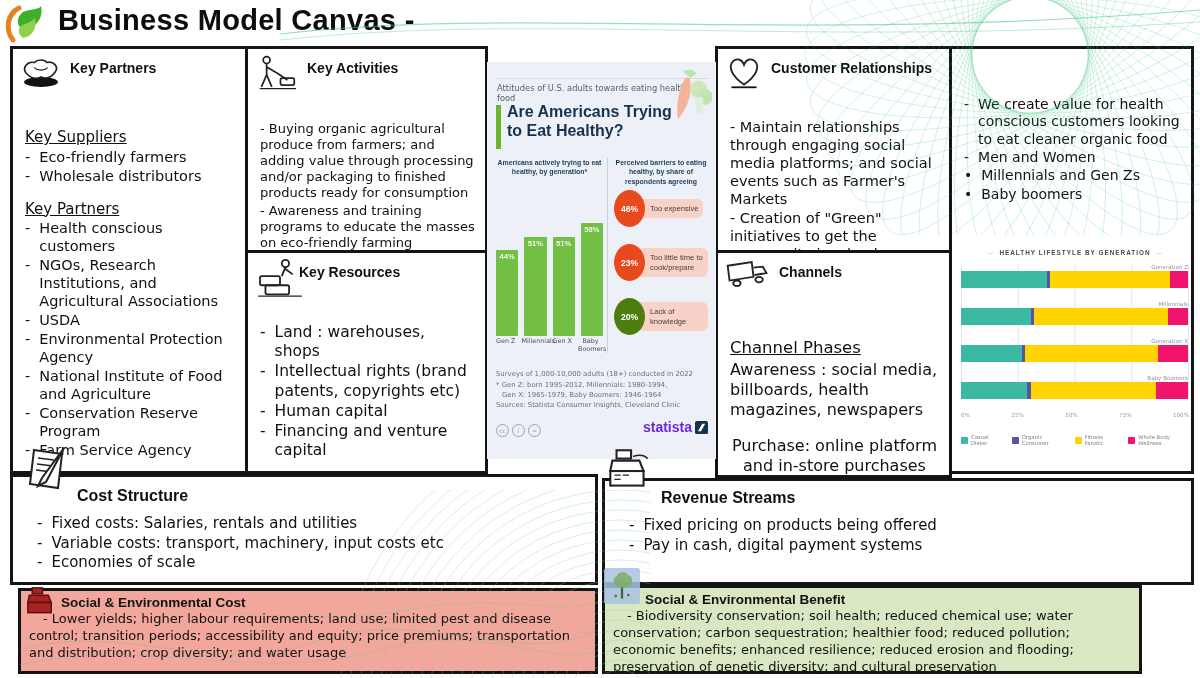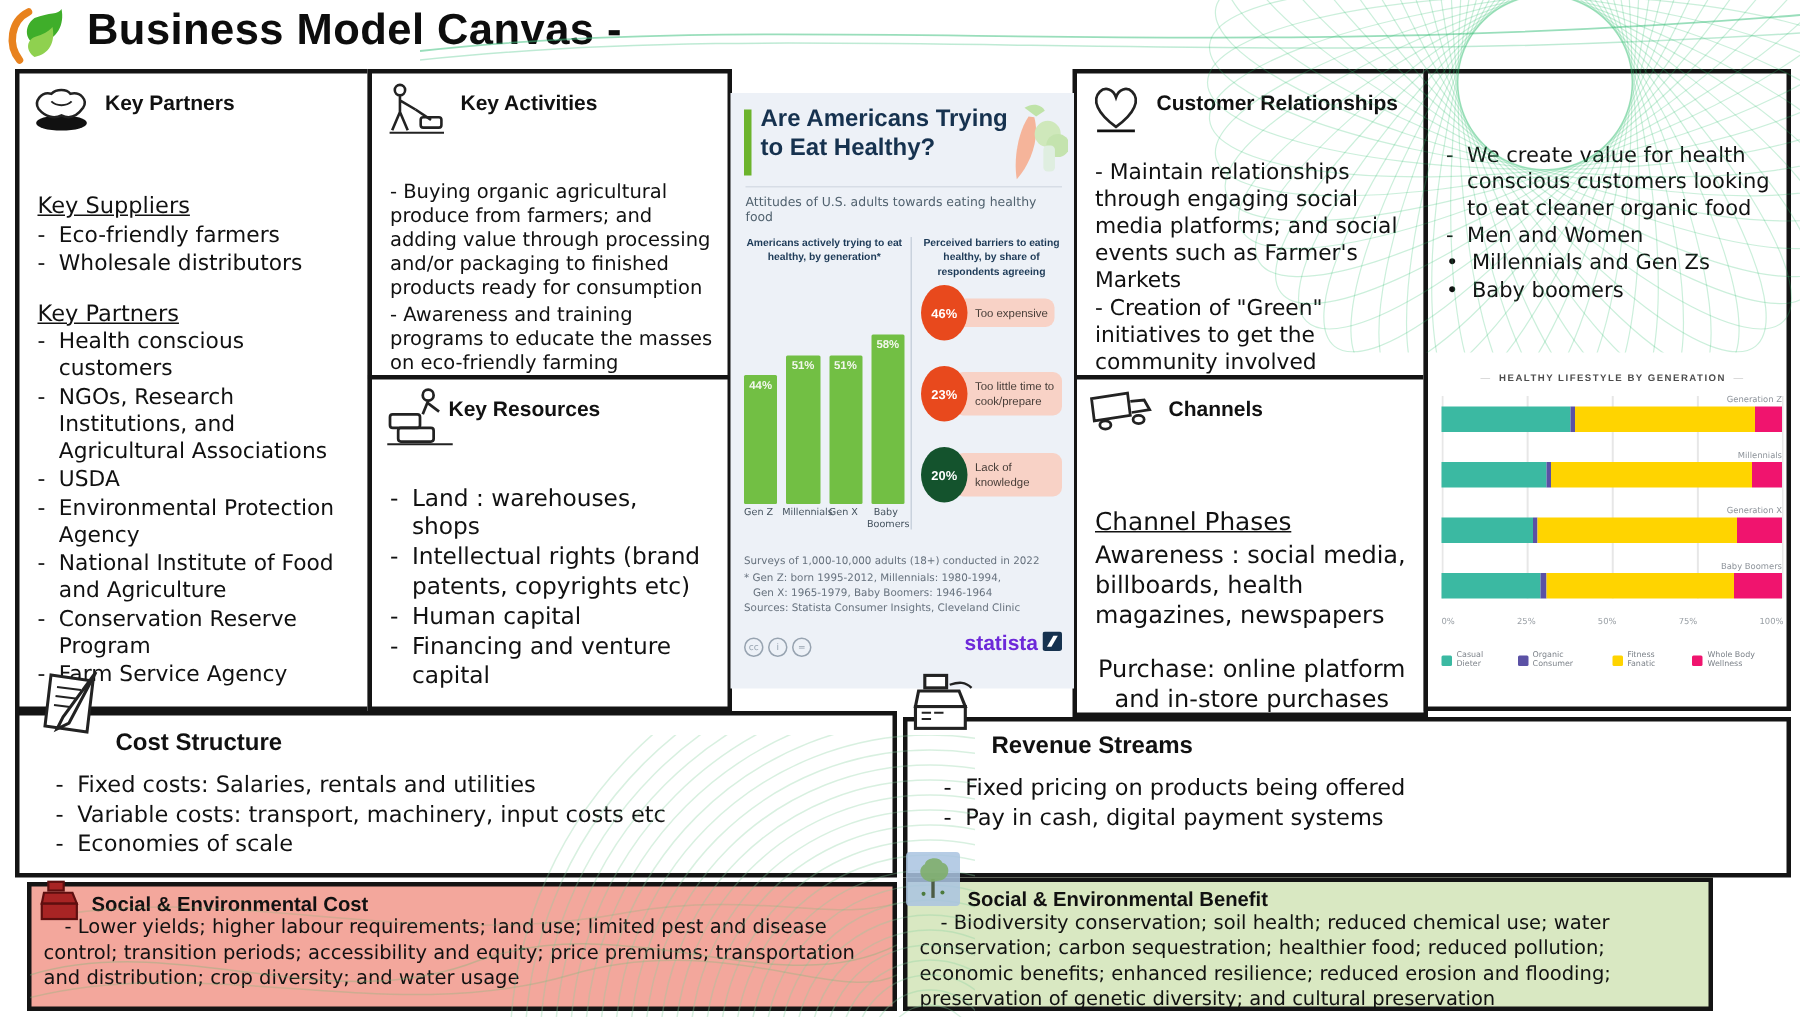--- a/index.html
+++ b/index.html
@@ -17,21 +17,21 @@
   .icn{flex:0 0 auto;}
   .bc{padding:2px 10px 0 12px;line-height:1.24;}
   .li{display:flex;gap:9px;margin:1px 0;}
   .li .mk{flex:0 0 auto;}
   .uh{text-decoration:underline;margin:14px 0 2px 0;}
   
   .t-kp .bc{font-size:14.5px;}
   .t-kp .uh{font-size:15px;}
   .t-ka .bc{font-size:13px;margin-top:26px;}
   .t-kr .bc{font-size:15.5px;margin-top:22px;}
-  .t-cr .bc{font-size:14.5px;margin-top:14px;}
+  .t-cr .bc{font-size:14.5px;margin-top:26px;}
   .t-ch .bc{font-size:16px;margin-top:30px;}
   .t-ch .uh{font-size:16.5px;}
   .t-ch .li+.li{margin-top:16px;text-align:center;}
   .t-cs .bc{font-size:14px;margin-top:44px;}
   .t-cost .bc,.t-rev .bc{font-size:15px;margin-top:14px;padding-left:24px;}
   .hdr-flat{position:absolute;font-family:"Liberation Sans",sans-serif;font-weight:bold;font-size:16px;}
   
   #box-red{background:#f3a79c;}
   #box-green{background:#d9e8c2;}
   .sus-t{font-family:"Liberation Sans",sans-serif;font-weight:bold;font-size:13.5px;padding:4px 0 0 40px;}
@@ -328,28 +328,28 @@
   </div>
 
   <div id="info">
     <svg id="info-veg" width="58" height="62" viewBox="0 0 60 64">
       <path d="M30 6 C36 2,42 4,44 8 L38 12 Z" fill="#bfe3a8"></path>
       <path d="M34 12 C40 26,36 44,28 56 C24 44,24 24,30 12 Z" fill="#f5b49a" transform="rotate(8 32 32)"></path>
       <circle cx="46" cy="24" r="9" fill="#cfe8bb"></circle>
       <circle cx="53" cy="32" r="8" fill="#c4e3ae"></circle>
       <rect x="43" y="32" width="8" height="18" rx="3" fill="#dfeee0"></rect>
     </svg>
+    <div id="info-sub">Attitudes of U.S. adults towards eating healthy food</div>
     <div id="info-titlewrap">
       <div id="info-gbar"></div>
       <div>
         <div class="info-title">Are Americans Trying</div>
         <div class="info-title">to Eat Healthy?</div>
       </div>
     </div>
-    <div id="info-sub">Attitudes of U.S. adults towards eating healthy food</div>
     <div id="info-cols">
       <div id="info-left">
         <div class="col-h">Americans actively trying to eat healthy, by generation*</div>
         <div id="gen-bars">
             <div class="gcol" style="height: 86px; background: rgb(114, 191, 68);">
               <div class="gval">44%</div>
             </div>
             <div class="gcol" style="height: 99px; background: rgb(114, 191, 68);">
               <div class="gval">51%</div>
             </div>
@@ -372,21 +372,21 @@
         <div id="barrier-rows">
             <div class="brow">
               <div class="bcirc" style="background: rgb(232, 73, 29);">46%</div>
               <div class="bpill" style="background: rgb(248, 210, 198);">Too expensive</div>
             </div>
             <div class="brow">
               <div class="bcirc" style="background: rgb(232, 73, 29);">23%</div>
               <div class="bpill" style="background: rgb(248, 210, 198);">Too little time to cook/prepare</div>
             </div>
             <div class="brow">
-              <div class="bcirc" style="background: #14532d;">20%</div>
+              <div class="bcirc" style="background: #4d7c0f;">20%</div>
               <div class="bpill" style="background: rgb(248, 210, 198);">Lack of knowledge</div>
             </div>
           </div>
       </div>
     </div>
     <div id="info-notes">
       <div class="in1">Surveys of 1,000-10,000 adults (18+) conducted in 2022</div>
       <div class="in2">* Gen Z: born 1995-2012, Millennials: 1980-1994,</div>
       <div class="in3">Gen X: 1965-1979, Baby Boomers: 1946-1964</div>
       <div class="in1">Sources: Statista Consumer Insights, Cleveland Clinic</div>

